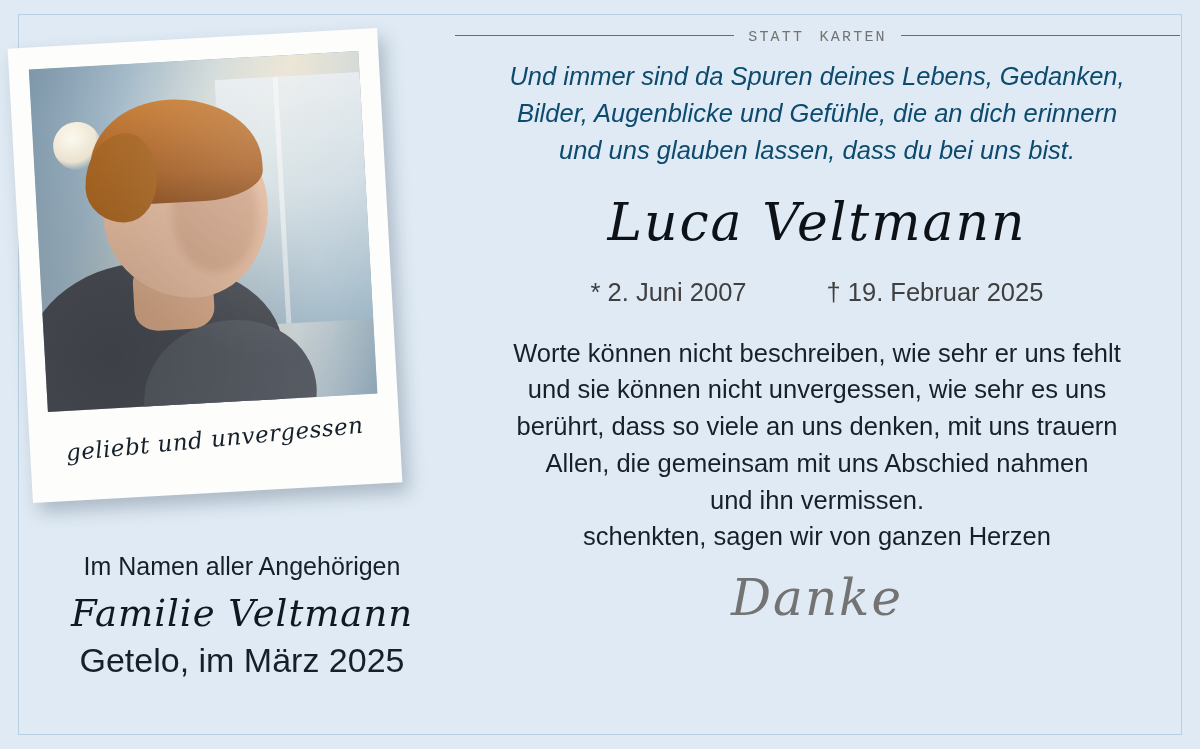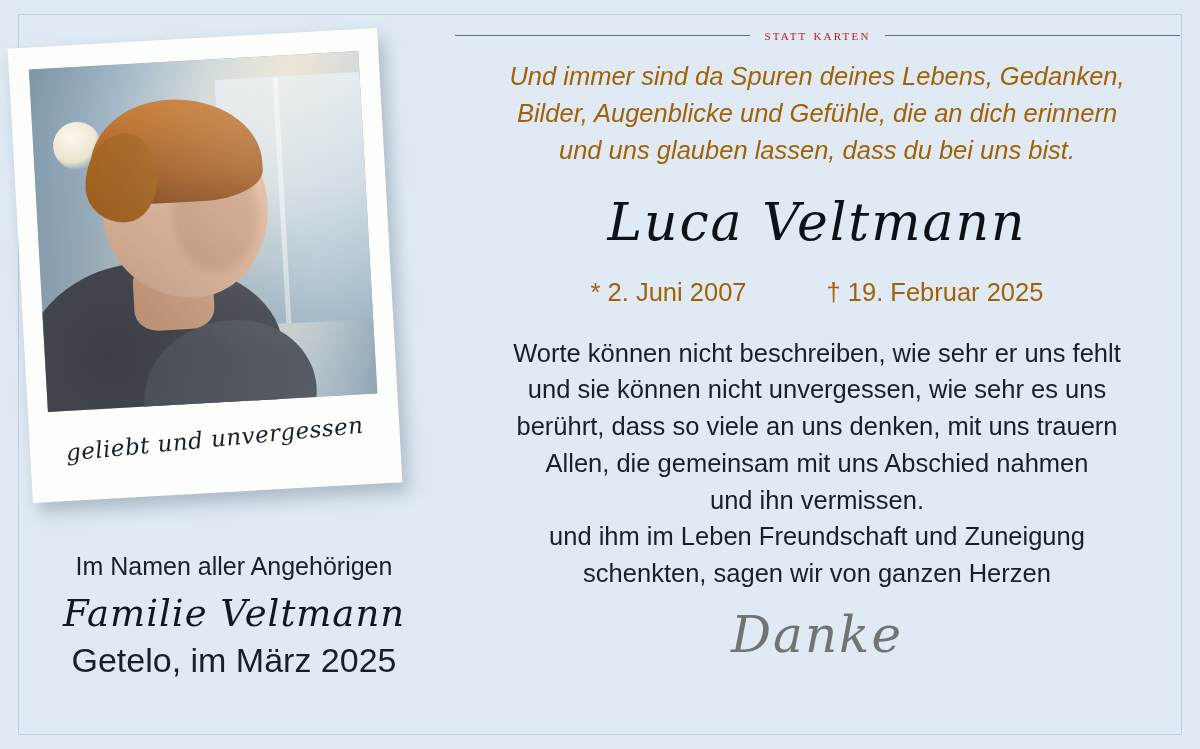--- a/index.html
+++ b/index.html
@@ -43,24 +43,24 @@
     display: flex;
     align-items: center;
     gap: 14px;
   }
   .header .rule {
     flex: 1 1 auto;
     height: 1px;
     background: #5d6f7e;
   }
   .header .kicker {
-    font-family: Liberation Serif, serif;
-    font-size: 15px;
+    font-family: Liberation Mono, monospace;
+    font-size: 22px;
     letter-spacing: 2.2px;
-    color: #b91c1c;
+    color: #737373;
     white-space: nowrap;
     font-variant: small-caps;
     text-transform: lowercase;
   }
   .header .kicker::first-letter { }
 
   
   .polaroid-wrap {
     position: absolute;
     left: 14px;
@@ -201,21 +201,21 @@
     font-style: italic;
     font-size: 23px;
     color: #16202a;
     transform: rotate(-2.2deg);
     letter-spacing: 0.5px;
   }
 
   
   .left-bottom {
     position: absolute;
-    left: 24px;
+    left: 32px;
     top: 550px;
     width: 420px;
     text-align: center;
     color: #16202a;
   }
   .left-bottom .line1 {
     font-size: 25px;
     line-height: 1.35;
   }
   .left-bottom .family {
@@ -237,38 +237,38 @@
     left: 452px;
     top: 58px;
     width: 730px;
     text-align: center;
     color: #16202a;
   }
   .verse {
     font-size: 25.5px;
     font-style: italic;
     line-height: 1.46;
-    color: #a16207;
+    color: #0c4a6e;
   }
   .name {
     font-family: "DejaVu Serif", serif;
     font-style: italic;
     font-size: 52px;
     letter-spacing: 2px;
     margin-top: 22px;
     color: #0c1217;
     white-space: nowrap;
   }
   .dates {
     margin-top: 26px;
     display: flex;
     justify-content: center;
     gap: 80px;
     font-size: 25.5px;
-    color: #a16207;
+    color: #404040;
   }
   .body-text {
     margin-top: 28px;
     font-size: 25.5px;
     line-height: 1.44;
   }
   .danke {
     font-family: "DejaVu Serif", serif;
     font-style: italic;
     font-size: 50px;
@@ -328,20 +328,19 @@
       <span>* 2. Juni 2007</span>
       <span>† 19. Februar 2025</span>
     </div>
 
     <div class="body-text">
       <div>Worte können nicht beschreiben, wie sehr er uns fehlt</div>
       <div>und sie können nicht unvergessen, wie sehr es uns</div>
       <div>berührt, dass so viele an uns denken, mit uns trauern</div>
       <div>Allen, die gemeinsam mit uns Abschied nahmen</div>
       <div>und ihn vermissen.</div>
-      <div>und ihm im Leben Freundschaft und Zuneigung</div>
       <div>schenkten, sagen wir von ganzen Herzen</div>
     </div>
 
     <div class="danke">Danke</div>
   </div>
 
 </div>
 
 </body></html>

